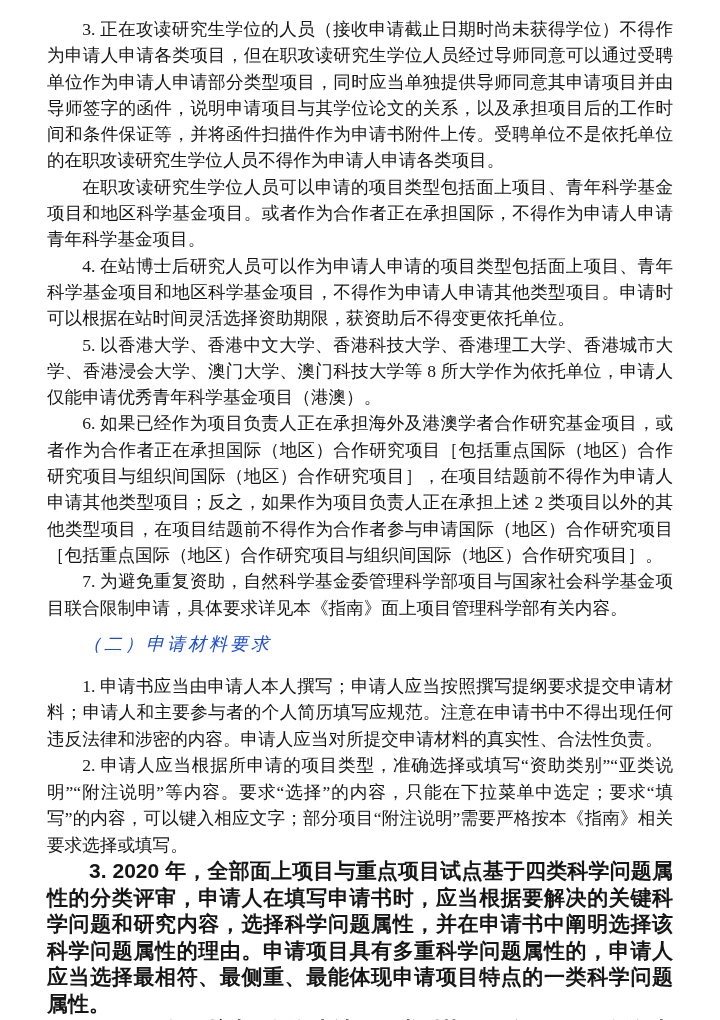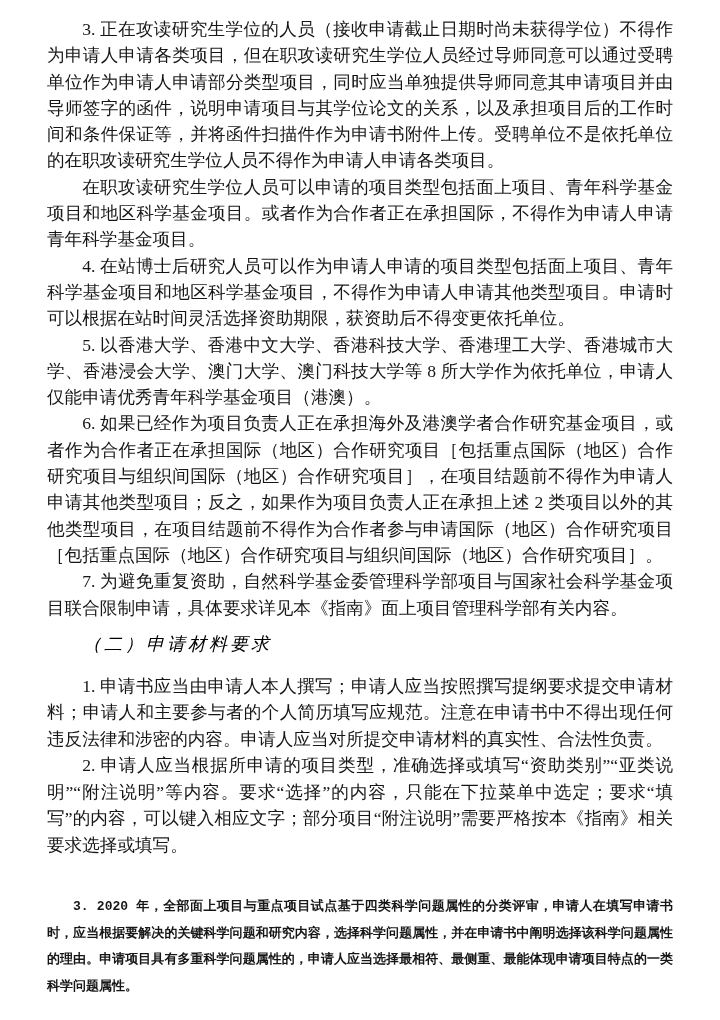--- a/index.html
+++ b/index.html
@@ -25,33 +25,32 @@
     text-align: justify;
     text-justify: inter-character;
     text-indent: 2em;
     word-break: break-all;
     color: #161616;
   }
   .section-a .para { line-height: 26.3px; }
   .section-b .para { line-height: 26.5px; }
   .para.bold {
     font-weight: 700;
-    font-family: Liberation Mono, monospace;
-    font-size: 13px;
-    margin-top: 36px;
+    font-family: Liberation Sans, sans-serif;
+    font-size: 21px;
   }
   .heading {
     font-size: 18px;
     line-height: 26px;
     margin: 10px 0 16px 0;
     text-indent: 2em;
     font-style: italic;
     letter-spacing: 3px;
     font-weight: 400;
-    color: #000000;
+    color: #1d4ed8;
   }
 </style>
 </head>
 <body>
 
 <div class="page">
 
   <div class="section-a">
     <p class="para">3. 正在攻读研究生学位的人员（接收申请截止日期时尚未获得学位）不得作为申请人申请各类项目，但在职攻读研究生学位人员经过导师同意可以通过受聘单位作为申请人申请部分类型项目，同时应当单独提供导师同意其申请项目并由导师签字的函件，说明申请项目与其学位论文的关系，以及承担项目后的工作时间和条件保证等，并将函件扫描件作为申请书附件上传。受聘单位不是依托单位的在职攻读研究生学位人员不得作为申请人申请各类项目。</p>
     <p class="para">在职攻读研究生学位人员可以申请的项目类型包括面上项目、青年科学基金项目和地区科学基金项目。或者作为合作者正在承担国际，不得作为申请人申请青年科学基金项目。</p>

